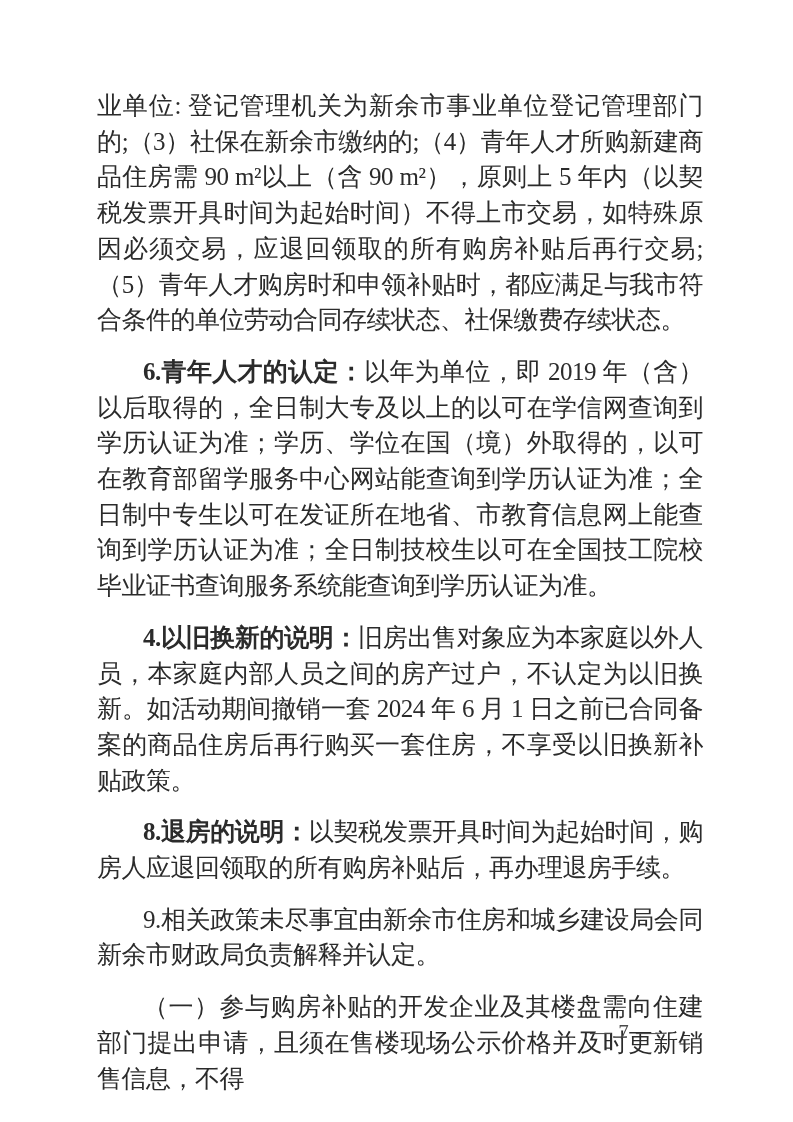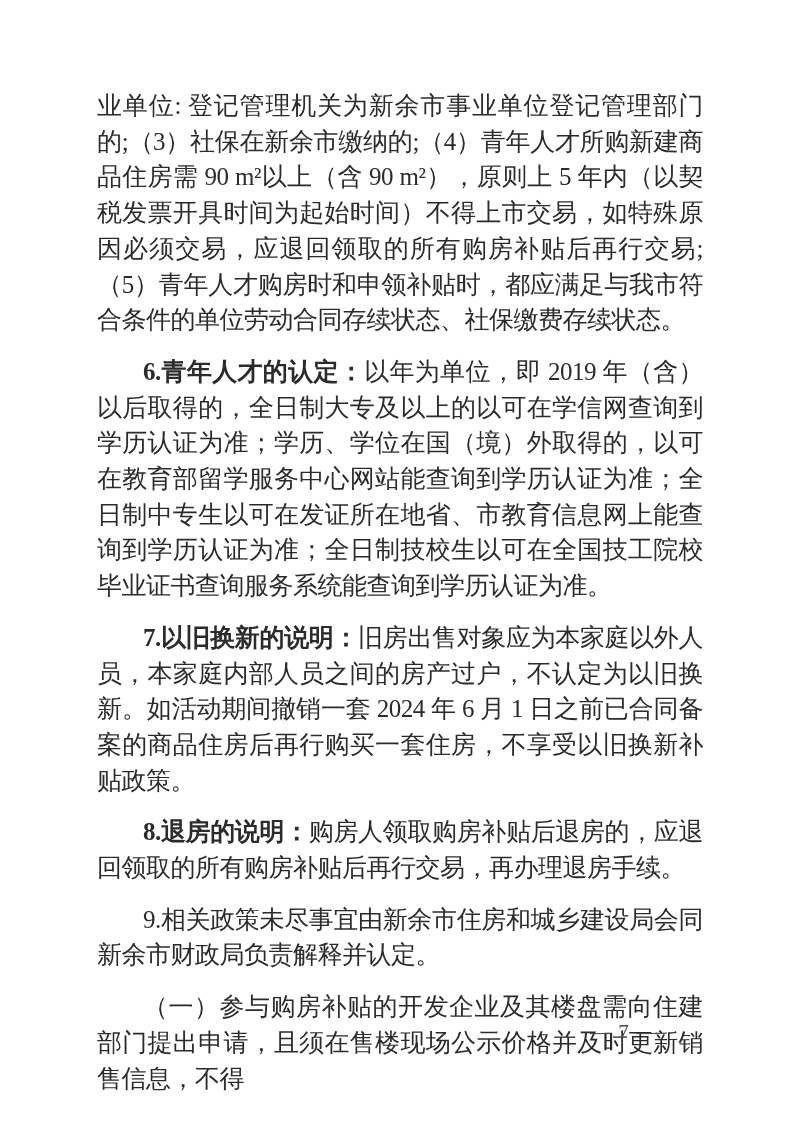--- a/index.html
+++ b/index.html
@@ -63,23 +63,23 @@
 </head>
 <body>
 
 <div class="page">
   <div class="content">
 
     <p class="para"><span class="lead"></span><span>业单位: 登记管理机关为新余市事业单位登记管理部门的;（3）社保在新余市缴纳的;（4）青年人才所购新建商品住房需 90 m²以上（含 90 m²），原则上 5 年内（以契税发票开具时间为起始时间）不得上市交易，如特殊原因必须交易，应退回领取的所有购房补贴后再行交易;（5）青年人才购房时和申领补贴时，都应满足与我市符合条件的单位劳动合同存续状态、社保缴费存续状态。</span></p>
 
     <p class="para indent"><span class="lead">6.青年人才的认定：</span><span>以年为单位，即 2019 年（含）以后取得的，全日制大专及以上的以可在学信网查询到学历认证为准；学历、学位在国（境）外取得的，以可在教育部留学服务中心网站能查询到学历认证为准；全日制中专生以可在发证所在地省、市教育信息网上能查询到学历认证为准；全日制技校生以可在全国技工院校毕业证书查询服务系统能查询到学历认证为准。</span></p>
 
-    <p class="para indent"><span class="lead">7.以旧换新的说明：</span><span>旧房出售对象应为本家庭以外人员，本家庭内部人员之间的房产过户，不认定为以旧换新。如活动期间撤销一套 2024 年 6 月 1 日之前已合同备案的商品住房后再行购买一套住房，不享受以旧换新补贴政策。</span></p>
+    <p class="para indent"><span class="lead">4.以旧换新的说明：</span><span>旧房出售对象应为本家庭以外人员，本家庭内部人员之间的房产过户，不认定为以旧换新。如活动期间撤销一套 2024 年 6 月 1 日之前已合同备案的商品住房后再行购买一套住房，不享受以旧换新补贴政策。</span></p>
 
-    <p class="para indent"><span class="lead">8.退房的说明：</span><span>购房人领取购房补贴后退房的，应退回领取的所有购房补贴后再行交易，再办理退房手续。</span></p>
+    <p class="para indent"><span class="lead">8.退房的说明：</span><span>以契税发票开具时间为起始时间，购房人应退回领取的所有购房补贴后，再办理退房手续。</span></p>
 
     <p class="para indent"><span class="lead"></span><span>9.相关政策未尽事宜由新余市住房和城乡建设局会同新余市财政局负责解释并认定。</span></p>
 
 
     <p class="para indent"><span class="lead"></span><span>（一）参与购房补贴的开发企业及其楼盘需向住建部门提出申请，且须在售楼现场公示价格并及时更新销售信息，不得</span></p>
 
   </div>
 
   <div class="footer-pageno">— 7 —</div>
 </div>

